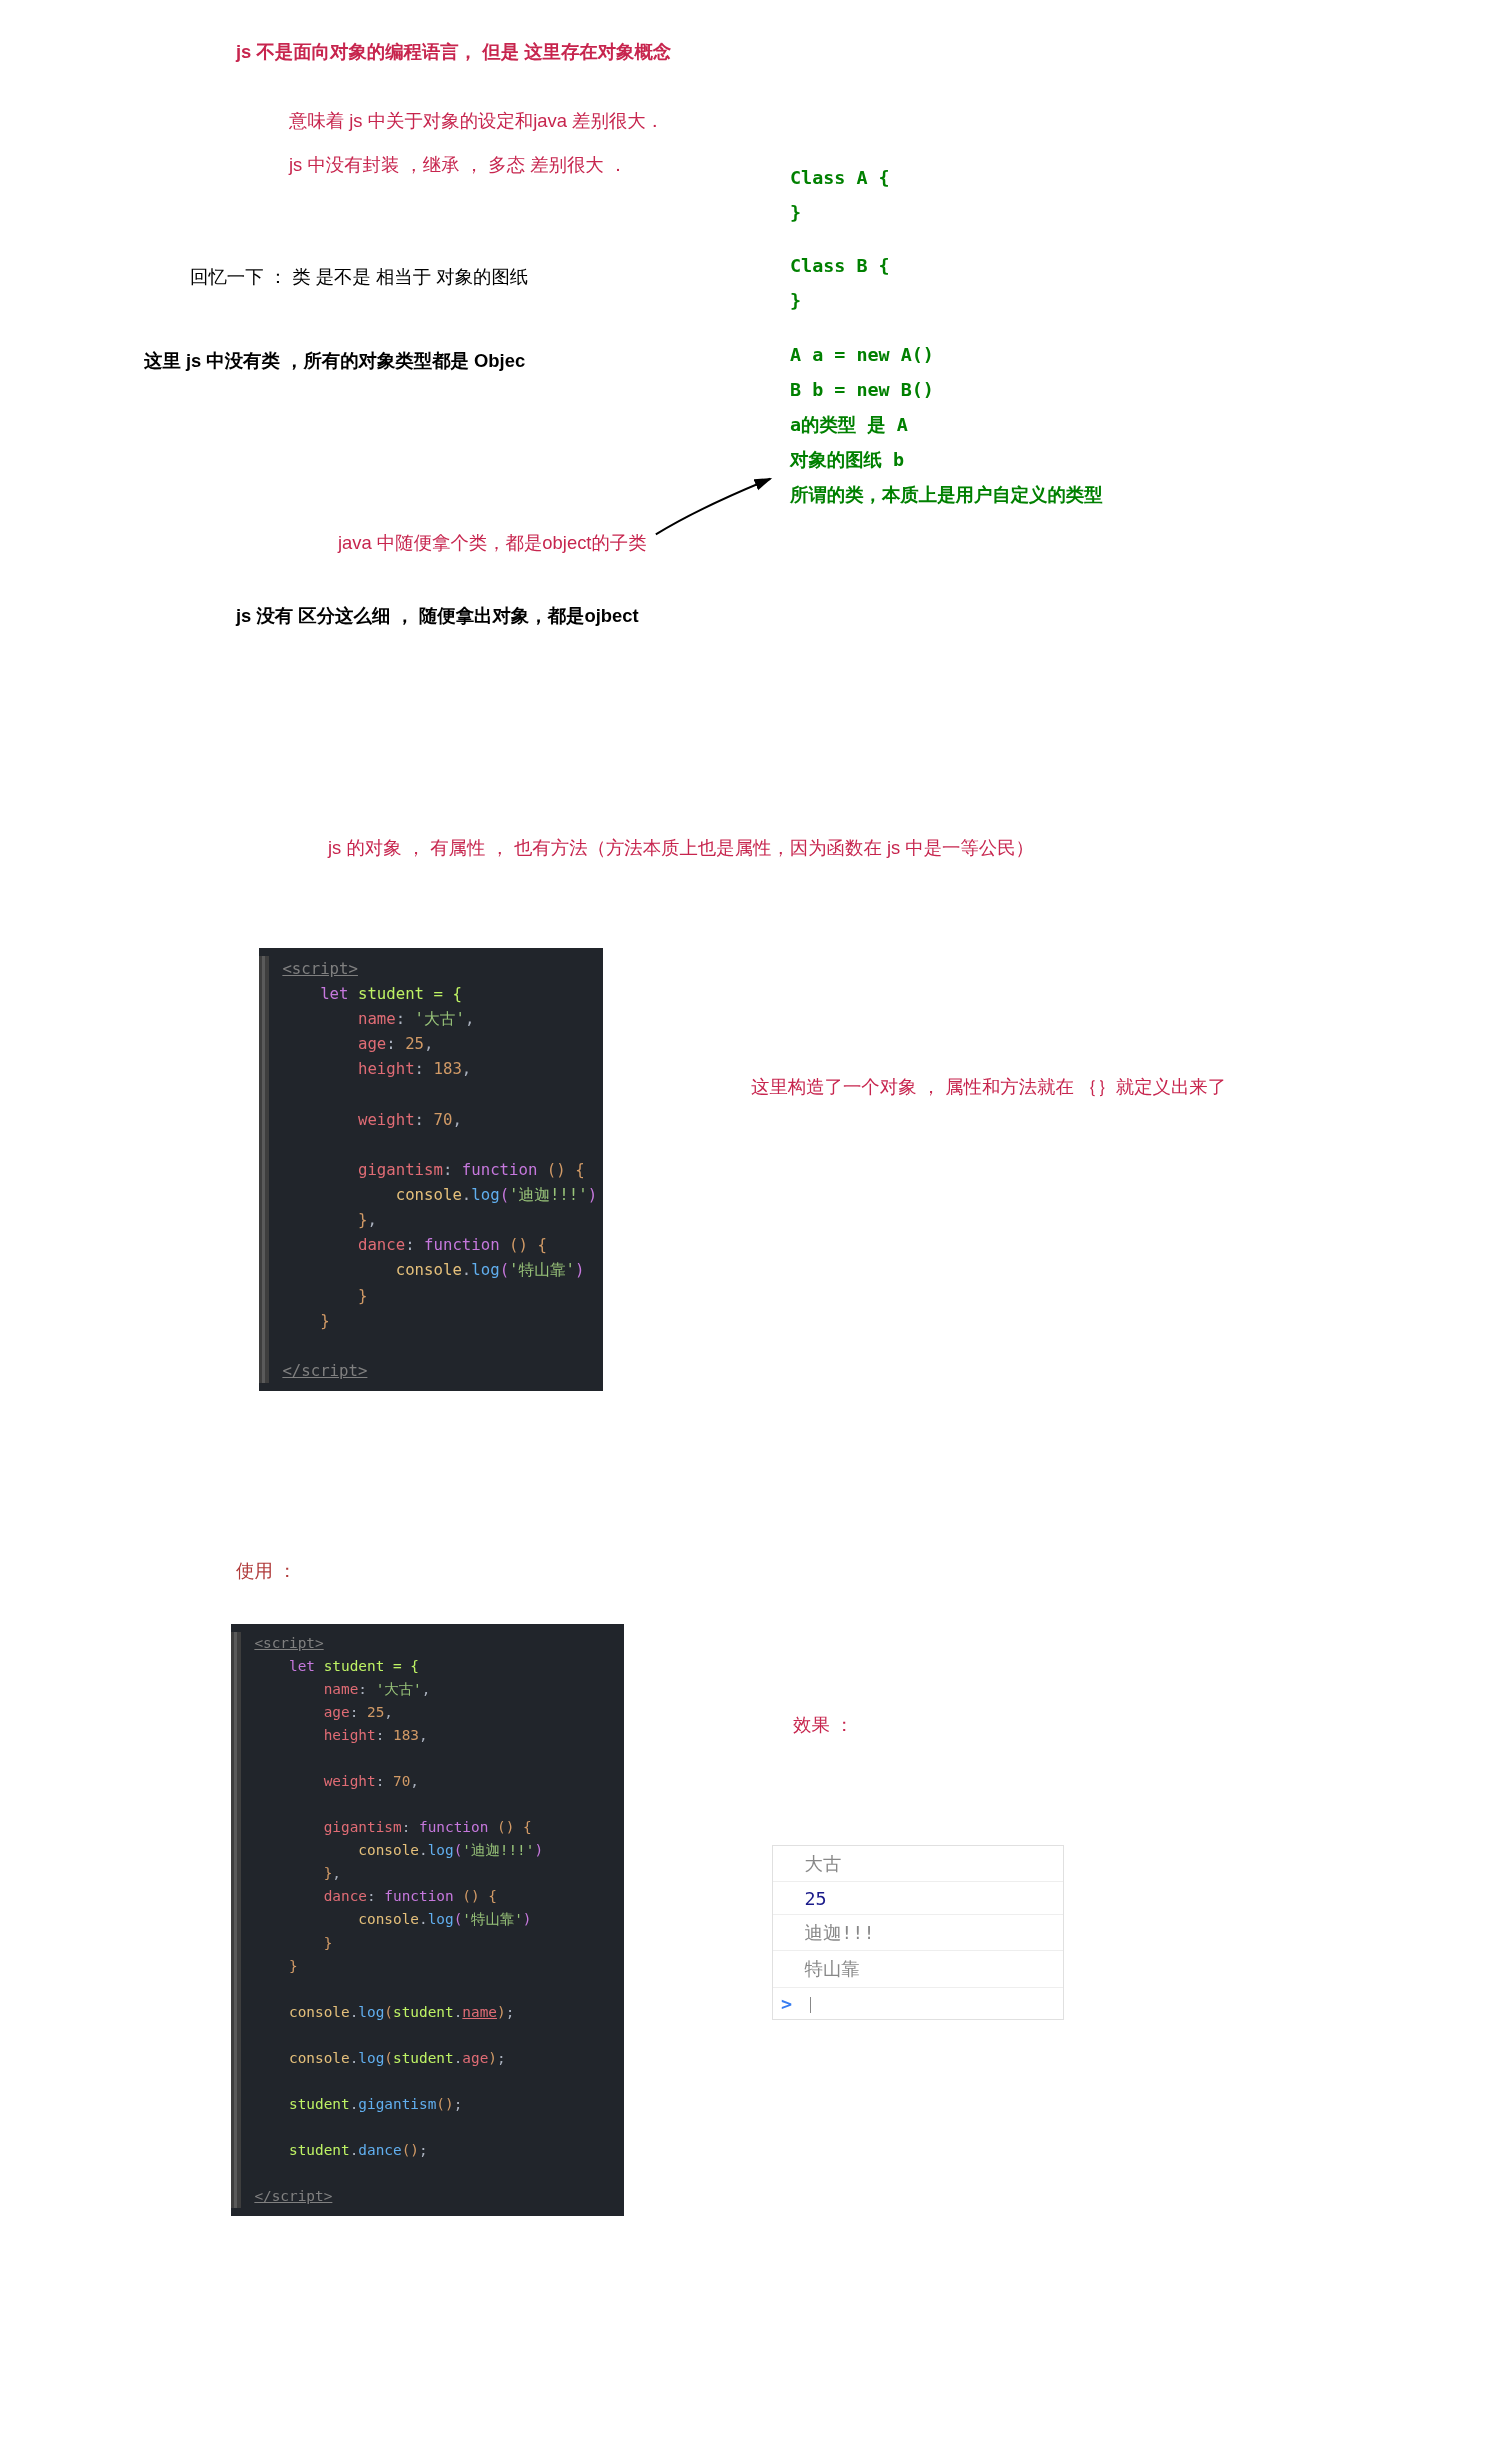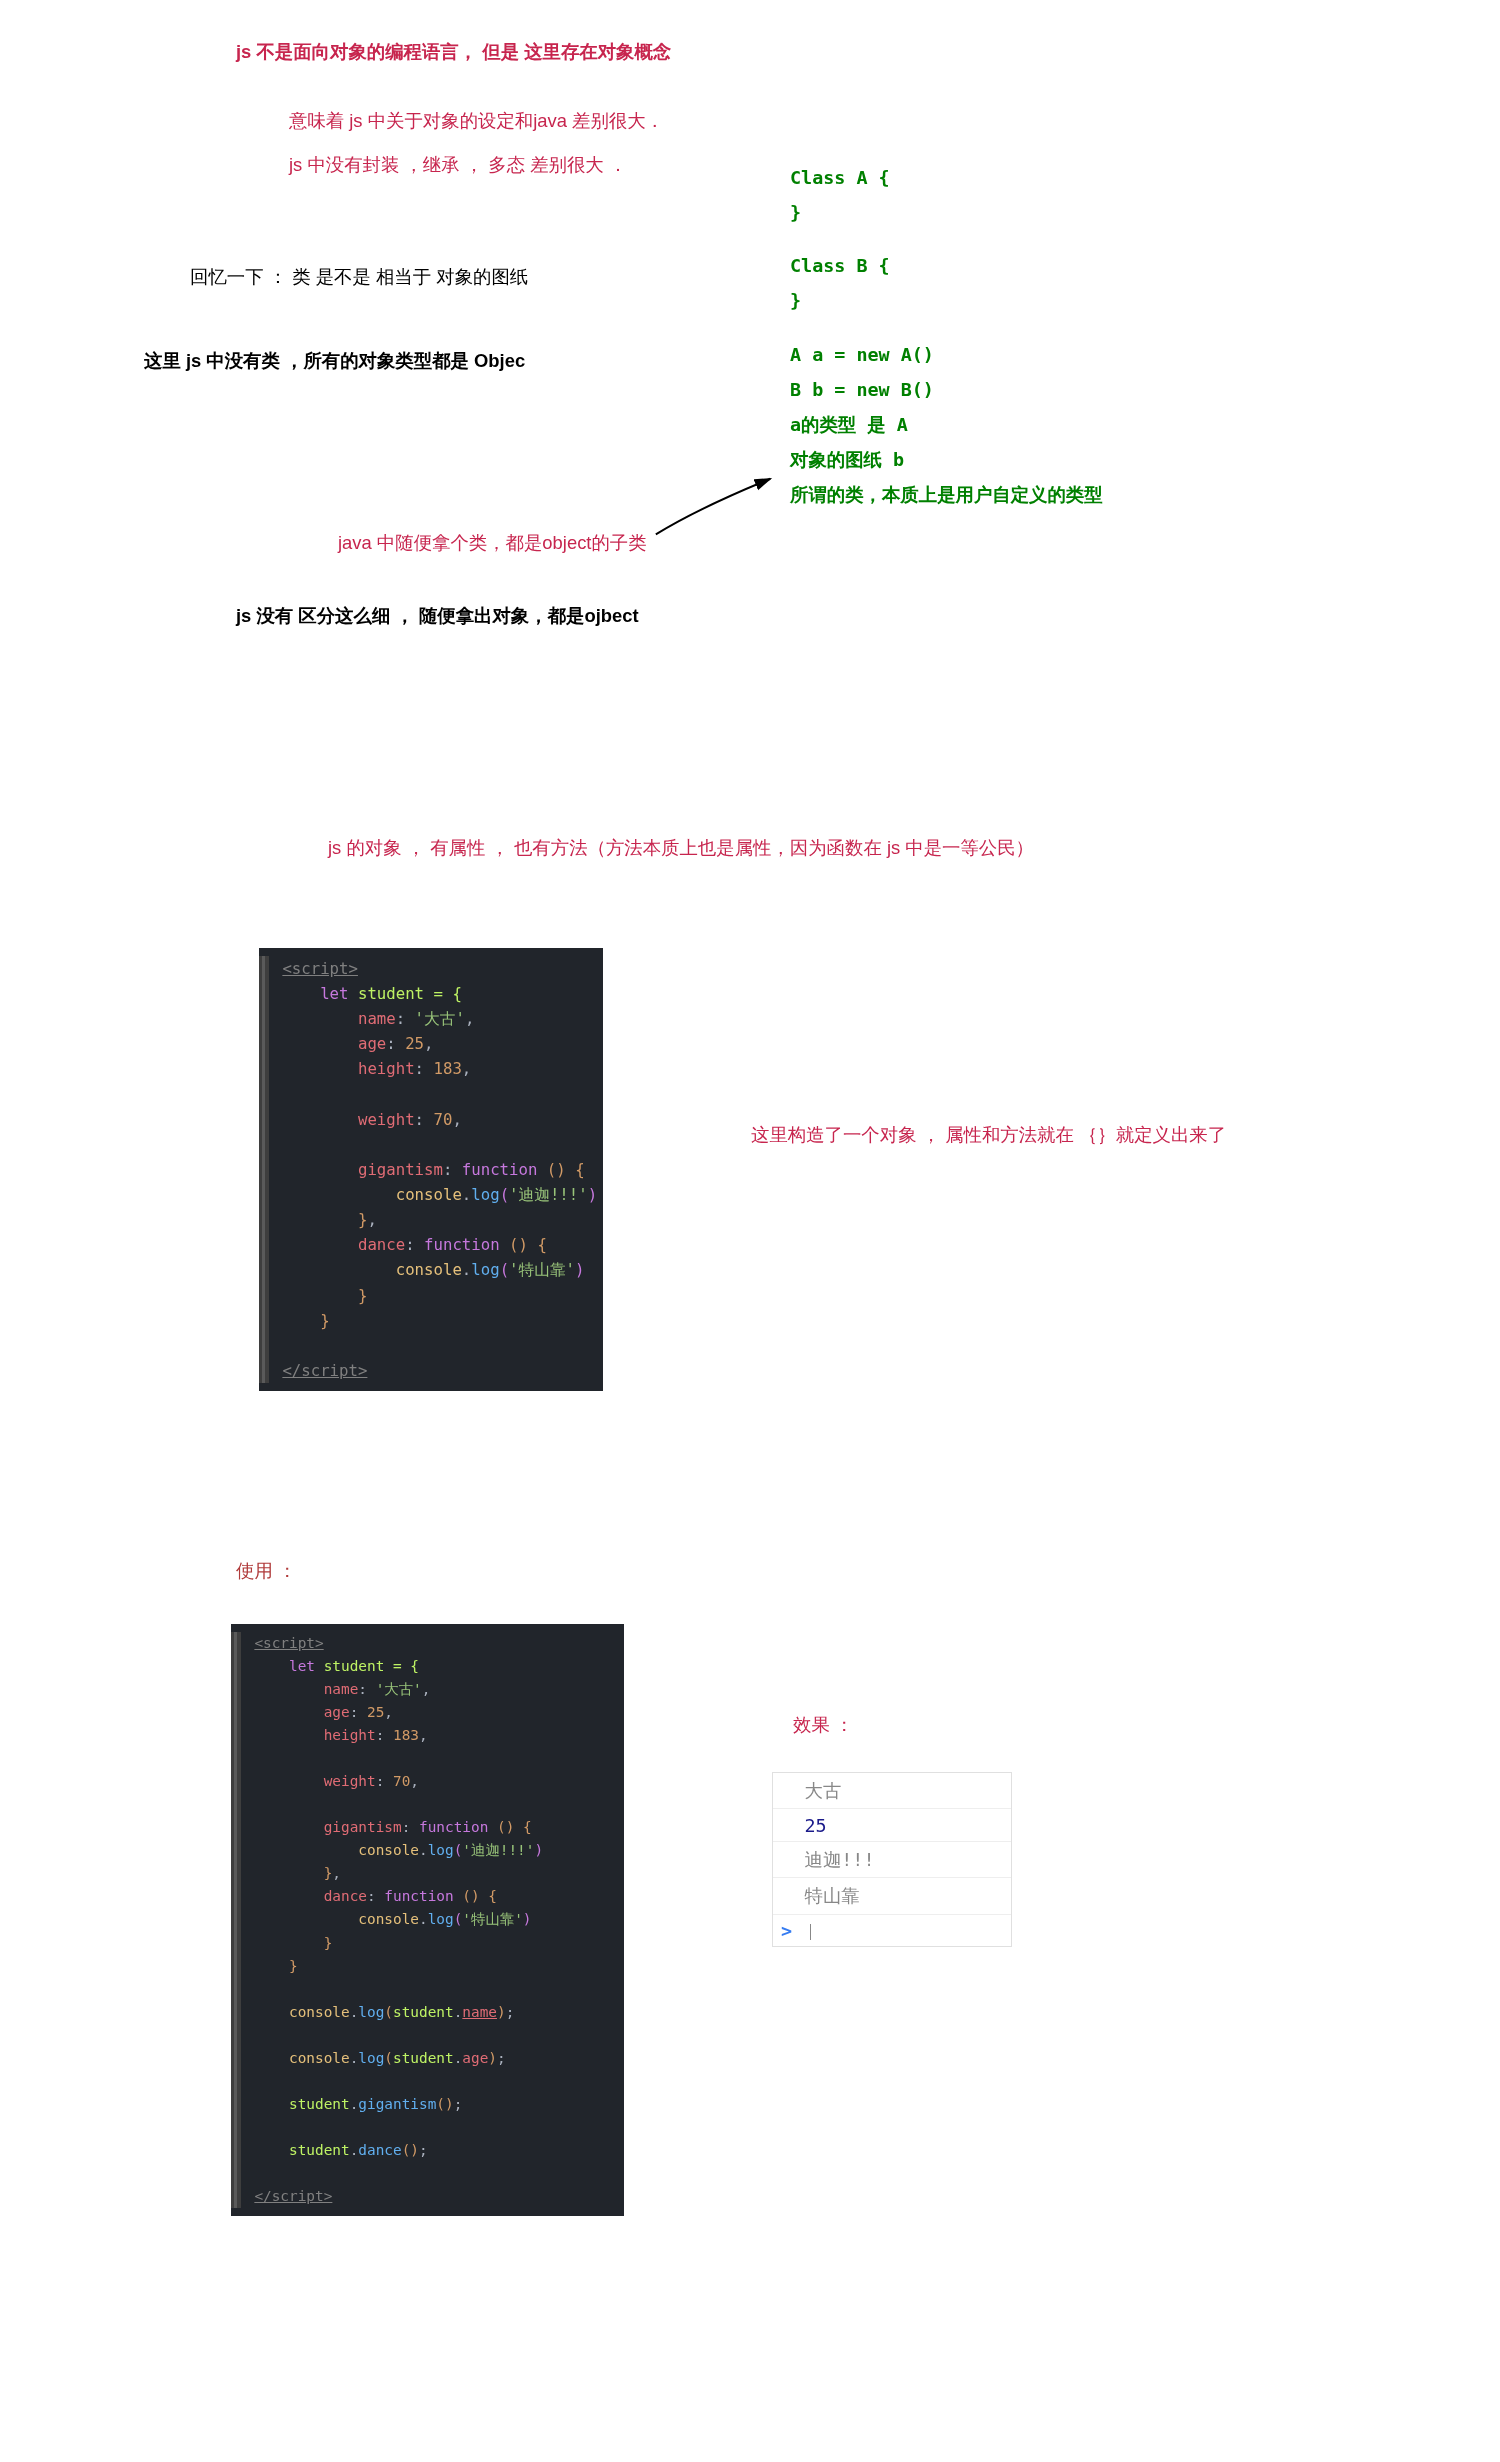--- a/index.html
+++ b/index.html
@@ -223,21 +223,21 @@
     </div>
   <div class="gutter-cell">
       <div class="bar1"></div>
       <div class="bar2"></div>
       <div class="bar3"></div>
       <div class="space"></div>
       <div class="line"><span class="tag">&lt;/script&gt;</span></div>
     </div>
 </div>
 
-<div class="abs red" style="left:751px; top:1074px;margin-top:48px;">这里构造了一个对象 ，  属性和方法就在 ｛｝就定义出来了</div>
+<div class="abs red" style="left:751px; top:1074px;">这里构造了一个对象 ，  属性和方法就在 ｛｝就定义出来了</div>
 
 <div class="abs maroon" style="left:210px; top:1558px;">使用 ：</div>
 
 <div class="abs code-dark" style="left:231px; top:1624px; width:393px; font-size:14.4px;">
   <div class="gutter-cell">
       <div class="bar1"></div>
       <div class="bar2"></div>
       <div class="bar3"></div>
       <div class="space"></div>
       <div class="line"><span class="tag">&lt;script&gt;</span></div>
@@ -407,21 +407,21 @@
       <div class="bar1"></div>
       <div class="bar2"></div>
       <div class="bar3"></div>
       <div class="space"></div>
       <div class="line"><span class="tag">&lt;/script&gt;</span></div>
     </div>
 </div>
 
 <div class="abs red" style="left:793px; top:1712px;">效果 ：</div>
 
-<div class="abs console-panel" style="left:772px; top:1772px; width:240px;">
+<div class="abs console-panel" style="left:772px; top:1845px; width:292px;">
   <div class="console-row gray">大古</div>
   <div class="console-row darkblue">25</div>
   <div class="console-row gray">迪迦!!!</div>
   <div class="console-row gray">特山靠</div>
   <div class="console-prompt">
     <span>&gt;</span>
     <span style="display:inline-block; width:1.3px; height:15.7px; background:#888; vertical-align:middle; margin-left:6.6px;"></span>
   </div>
 </div>
 

